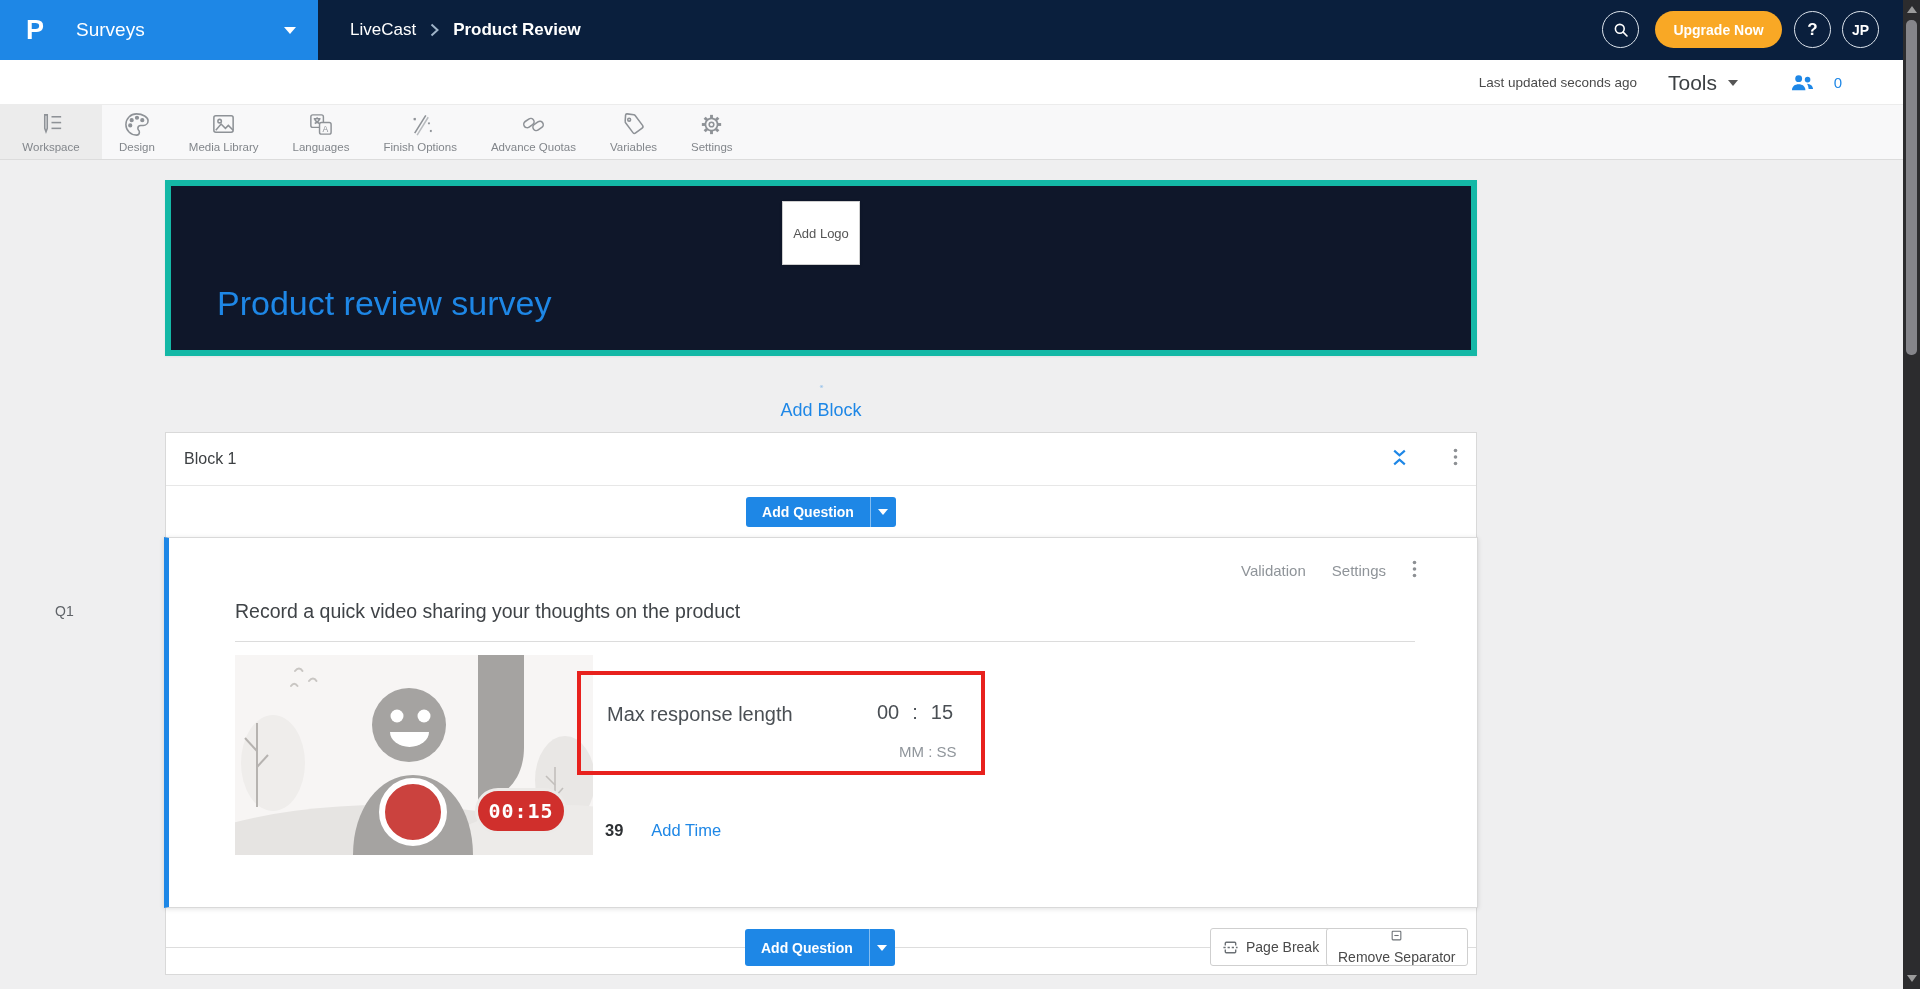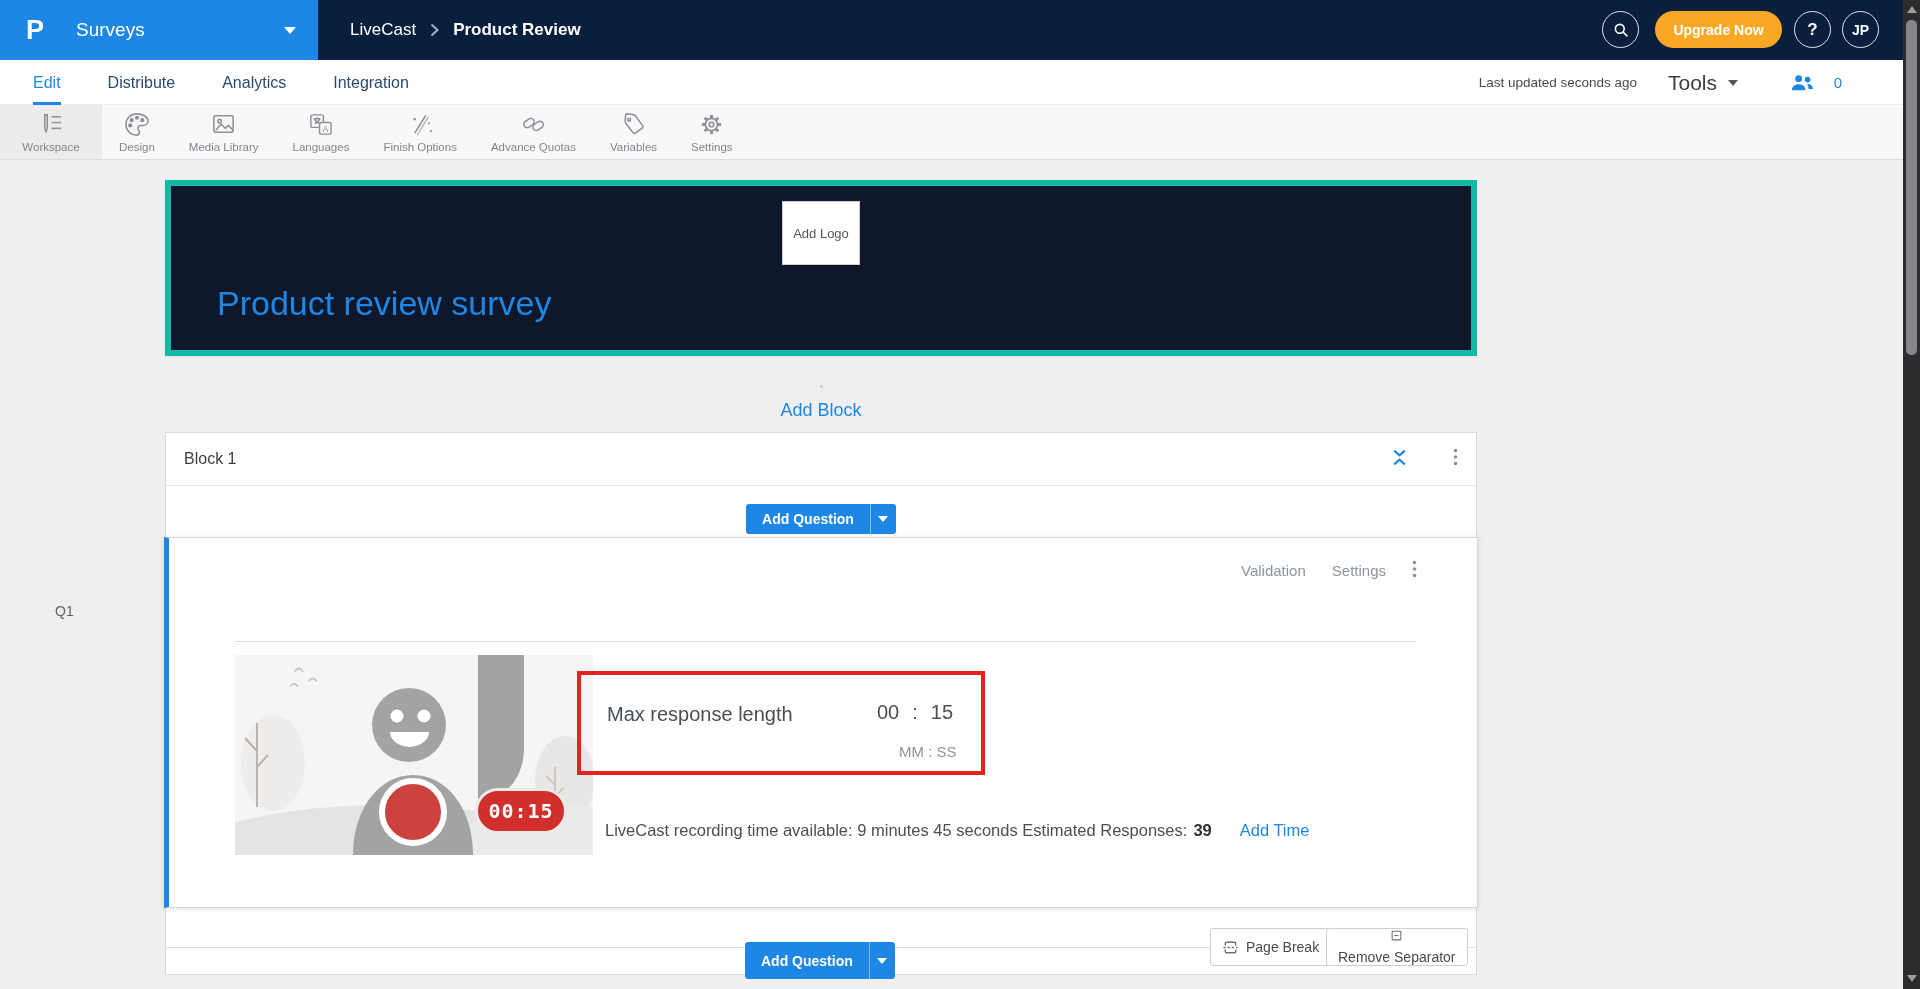--- a/index.html
+++ b/index.html
@@ -57,21 +57,21 @@
   .add-block { position:absolute; left:165px; top:385px; width:1312px; height:36px; display:flex; align-items:center; justify-content:center; gap:12px; color:#1e87e6; cursor:pointer;flex-direction:column; }
   .add-block-label { font-size:18px; font-weight:500; }
 
   
   .block-card { position:absolute; left:165px; top:432px; width:1312px; height:543px; background:#fff; border:1px solid #d9d9d9; }
   .block-header { height:53px; display:flex; align-items:center; padding:0 18px; border-bottom:1px solid #e7e7e7; }
   .block-title { font-size:16px; color:#3d4043; }
   .bh-collapse { margin-left:auto; margin-right:46px; cursor:pointer; }
   .kebab { cursor:pointer; }
   .aq-row { height:52px; display:flex; align-items:center; justify-content:center; }
-  .split-btn { display:flex; height:30px; cursor:pointer;margin-top:13px; }
+  .split-btn { display:flex; height:30px; cursor:pointer; }
   .sb-main { background:#1e87e6; color:#fff; font-size:14px; font-weight:600; padding:0 16px; display:flex; align-items:center; border-radius:3px 0 0 3px; }
   .sb-caret { width:26px; background:#1e87e6; border-left:1px solid rgba(255,255,255,.45); border-radius:0 3px 3px 0; display:flex; align-items:center; justify-content:center; }
   .caret-w { width:0; height:0; border-left:5px solid transparent; border-right:5px solid transparent; border-top:6px solid #fff; }
 
   
   .question-card { position:absolute; left:164px; top:537px; width:1314px; height:371px; background:#fff; border:1px solid #d9d9d9; border-left:5px solid #1e87e6; box-shadow:0 1px 5px rgba(0,0,0,.12); z-index:3; }
   .q-id { position:absolute; left:55px; top:603px; font-size:14px; color:#5f6368; }
   .vs { position:absolute; right:60px; top:22px; display:flex; align-items:center; gap:26px; font-size:15px; color:#8f9499; }
   .vs span { cursor:pointer; }
   .q-text { position:absolute; left:66px; top:62px; font-size:19.5px; color:#3f4347; cursor:text; }
@@ -126,26 +126,20 @@
   <div class="upgrade">Upgrade Now</div>
   <div class="circle-btn" style="left:1794px; top:11px;">
     <span class="help-q">?</span>
   </div>
   <div class="circle-btn" style="left:1842px; top:11px;">
     <span class="avatar-txt">JP</span>
   </div>
 </div>
 
 <div class="tabsrow">
-  <div class="tabs">
-    <div class="tab active">Edit</div>
-    <div class="tab">Distribute</div>
-    <div class="tab">Analytics</div>
-    <div class="tab">Integration</div>
-  </div>
   <span class="last-updated">Last updated seconds ago</span>
   <div class="tools-group">
     <span>Tools</span>
     <span class="caret-sm"></span>
   </div>
   <div class="people-btn">
     <svg width="23" height="17" viewBox="0 0 24 17" fill="#1e87e6">
       <circle cx="8" cy="4.5" r="3.6"></circle>
         <path d="M1 16.5c0-4 3.1-6.2 7-6.2s7 2.2 7 6.2z"></path>
       <circle cx="17.3" cy="5.5" r="2.9"></circle>
@@ -293,20 +287,21 @@
     <span>Validation</span>
     <span>Settings</span>
     <span class="kebab">
       <svg width="5" height="18" viewBox="0 0 5 18" fill="#8d9094">
         <circle cx="2.5" cy="2.5" r="1.8"></circle>
           <circle cx="2.5" cy="9" r="1.8"></circle>
           <circle cx="2.5" cy="15.5" r="1.8"></circle>
       </svg>
     </span>
   </div>
+  <div class="q-text">Record a quick video sharing your thoughts on the product</div>
   <div class="q-line"></div>
 
   <div class="illus">
     <svg width="358" height="200" viewBox="0 0 358 200">
       <rect width="358" height="200" fill="#f7f5f4"></rect>
       <ellipse cx="330" cy="125" rx="30" ry="44" fill="#e9e7e5"></ellipse>
       <ellipse cx="38" cy="108" rx="32" ry="48" fill="#efedeb"></ellipse>
       <g stroke="#b6b3b0" stroke-width="2" fill="none">
         <line x1="22" y1="68" x2="22" y2="152"></line>
           <line x1="22" y1="96" x2="10" y2="83"></line>
@@ -339,21 +334,20 @@
     <span class="mr-label">Max response length</span>
     <span class="mr-time">
       <span>00</span>
       <span>:</span>
       <span>15</span>
     </span>
     <span class="mr-fmt">MM : SS</span>
   </div>
 
   <div class="lc-line">
-    <span>LiveCast recording time available: 9 minutes 45 seconds Estimated Responses:</span>
     <span class="lc-bold">39</span>
     <span class="add-time">Add Time</span>
   </div>
 </div>
 
 <div class="bottom-line"></div>
 <div class="aq2">
   <div class="split-btn">
     <div class="sb-main">Add Question</div>
     <div class="sb-caret">

